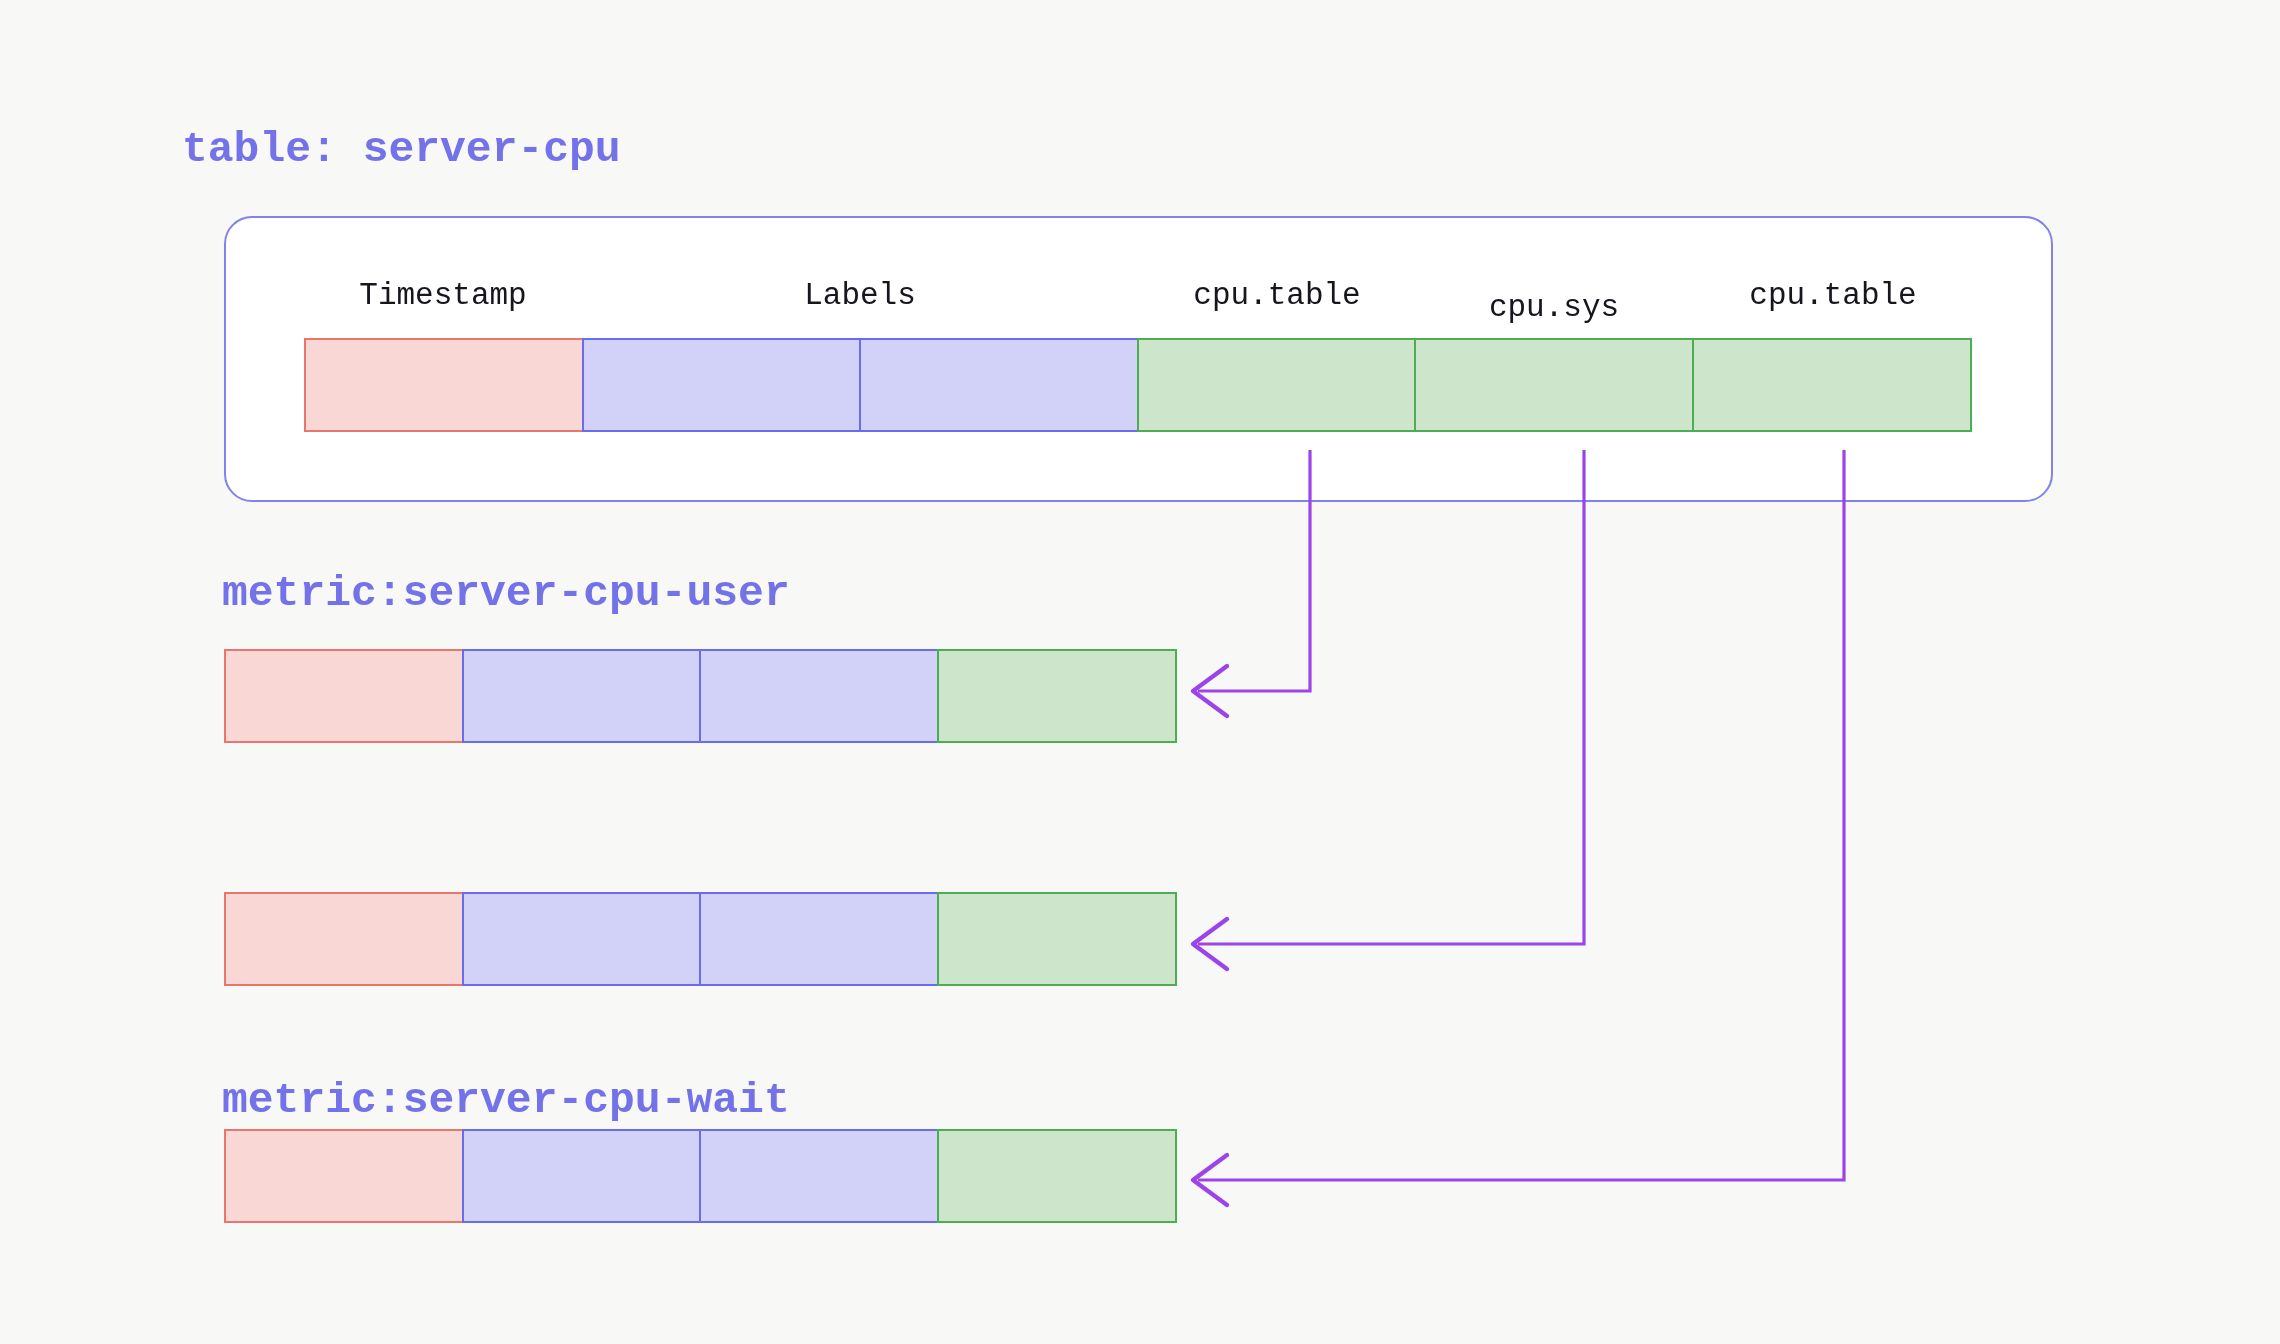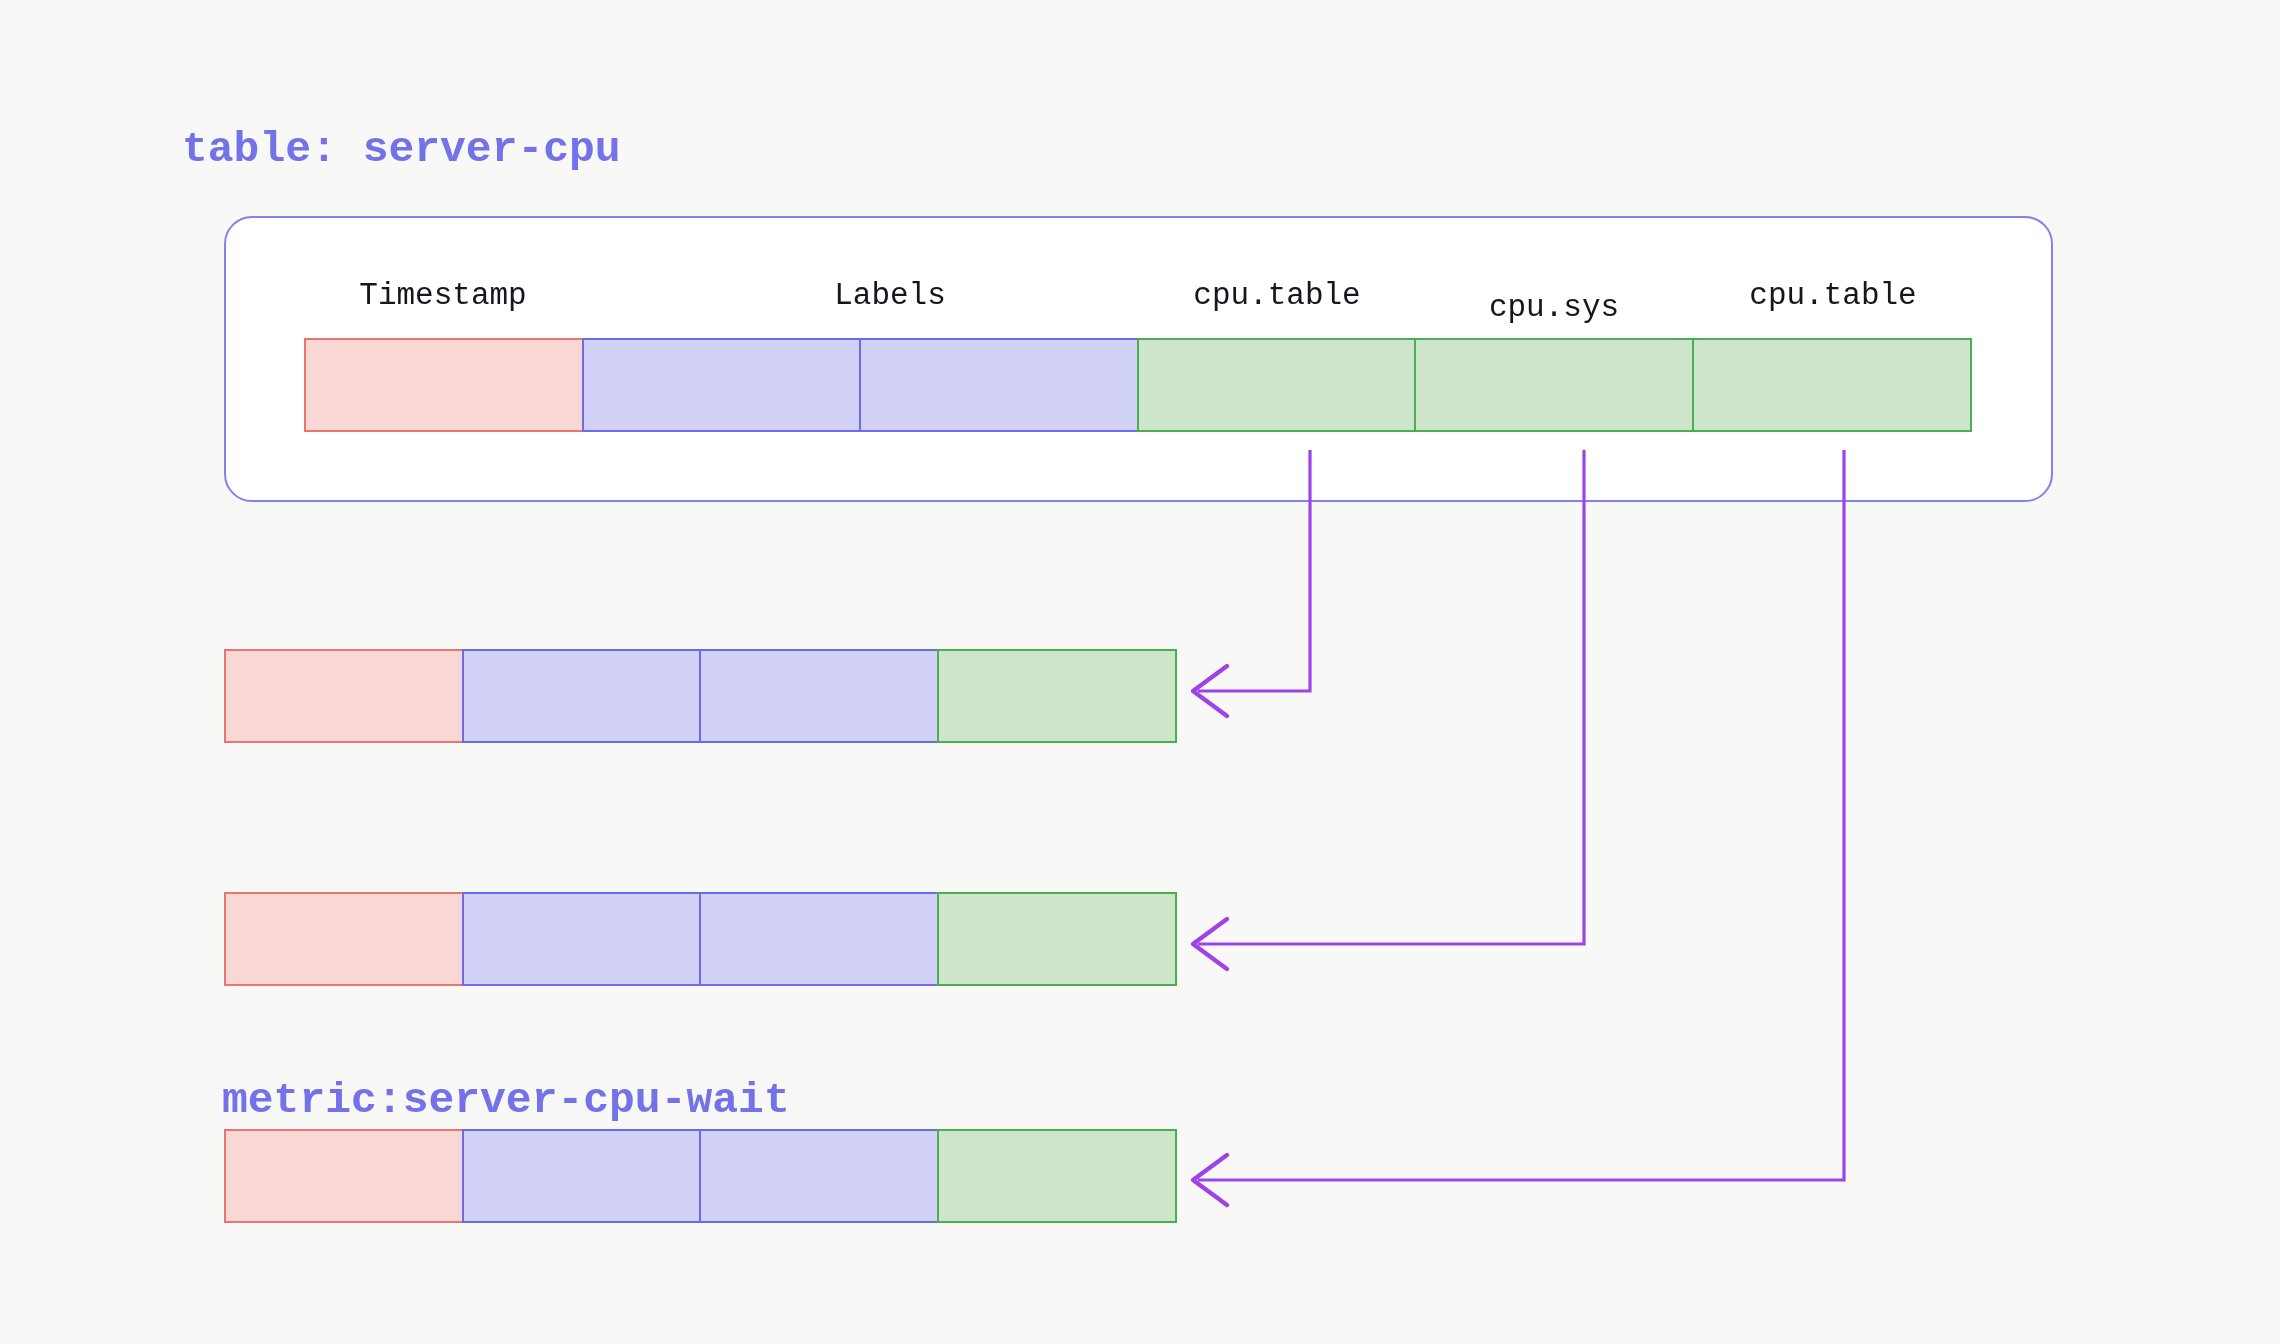--- a/index.html
+++ b/index.html
@@ -27,21 +27,21 @@
   .table-box{
     position:absolute;left:224px;top:216px;width:1829px;height:286px;
     background:var(--box-fill);
     border:2.5px solid var(--box-border);border-radius:28px;
   }
   .col-header{
     position:absolute;top:58px;transform:translateX(-50%);
     font-size:31px;line-height:40px;color:var(--header-text);white-space:pre;
   }
   .col-header.h-timestamp{left:217px;}
-  .col-header.h-labels{left:664px;}
+  .col-header.h-labels{left:634px;}
   .col-header.h-cpu-user{left:1051px;}
   .col-header.h-cpu-sys{left:1328px;margin-top:12px;}
   .col-header.h-cpu-wait{left:1607px;}
 
   .row{position:absolute;display:flex;height:94px;}
   .table-row{left:78px;top:120px;}
   .cell{height:94px;border:2.5px solid transparent;}
   .cell + .cell{margin-left:-2.5px;}
   .table-row .cell{width:280px;}
   .metric-row .cell{width:240px;}
@@ -82,20 +82,21 @@
     <div class="row table-row">
       <div class="cell cell-timestamp"></div>
       <div class="cell cell-labels"></div>
       <div class="cell cell-labels"></div>
       <div class="cell cell-value"></div>
       <div class="cell cell-value"></div>
       <div class="cell cell-value"></div>
     </div>
   </div>
 
+  <div class="metric-title m0">metric:server-cpu-user</div>
   <div class="row metric-row m0">
     <div class="cell cell-timestamp"></div>
     <div class="cell cell-labels"></div>
     <div class="cell cell-labels"></div>
     <div class="cell cell-value"></div>
   </div>
 
   <div class="row metric-row m1">
     <div class="cell cell-timestamp"></div>
     <div class="cell cell-labels"></div>

